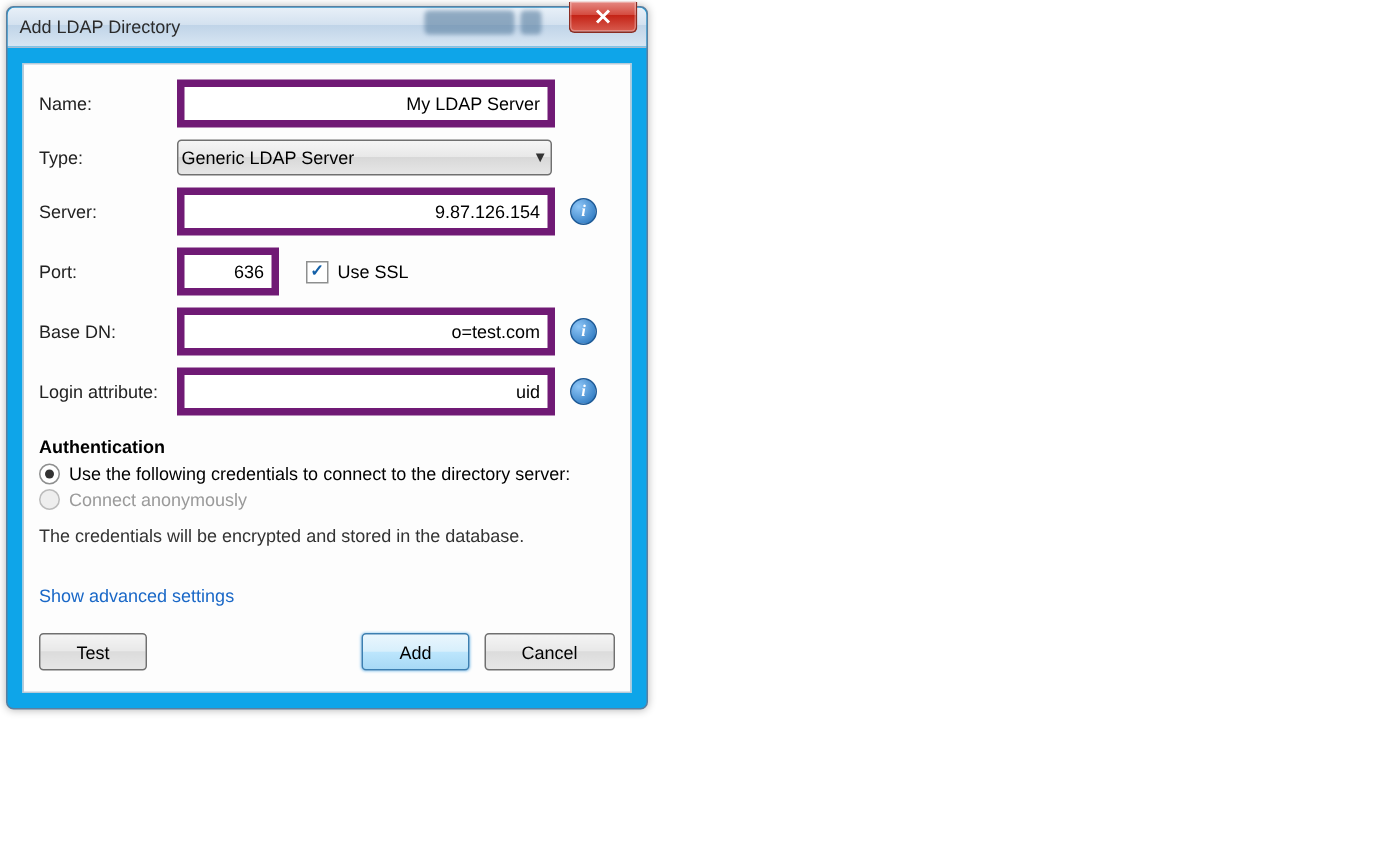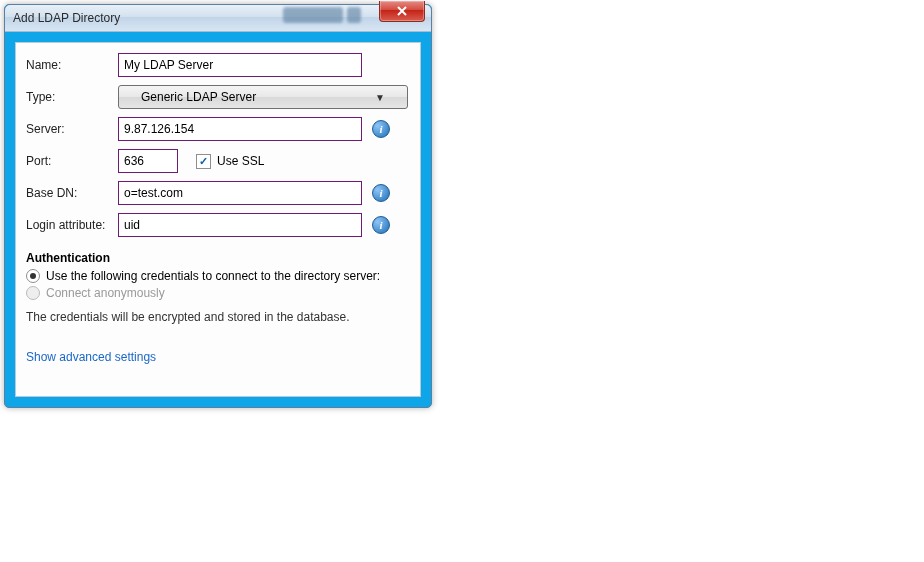--- a/index.html
+++ b/index.html
@@ -76,36 +76,37 @@
   .form-row {
     display: flex;
     align-items: center;
     margin-bottom: 8px;
   }
   .form-row label.lbl {
     width: 92px;
     color: #222;
   }
   input[type=text], input[type=password] {
-    border: 1px solid #701a75;
+    border: 5px solid #701a75;
     padding: 3px 5px;
     font-family: inherit;
     font-size: 12px;
     background: #fff;
     height: 16px;
+    text-align: right;
   }
   .wide { width: 232px; }
   .select {
     width: 244px;
     height: 22px;
     border: 1px solid #707070;
     border-radius: 3px;
     background: linear-gradient(to bottom,#f5f5f5 0%,#e8e8e8 49%,#d8d8d8 50%,#e6e6e6 100%);
     display:flex;align-items:center;justify-content:space-between;
-    padding: 0 22px;
+    padding: 0 2px;
     cursor: pointer;
   }
   .select .arrow { font-size:10px;color:#333; }
   .info-icon {
     width:16px;height:16px;
     border-radius:50%;
     background: radial-gradient(circle at 30% 30%, #8ec6f7, #1e6db8);
     color:#fff;
     font-family: Georgia, serif;
     font-style: italic;
@@ -250,16 +251,22 @@
       <div class="radio-row disabled">
         <span class="radio disabled"></span>
         <span>Connect anonymously</span>
       </div>
 
 
       <div class="note">The credentials will be encrypted and stored in the database.</div>
 
       <div class="adv-link">Show advanced settings</div>
 
+      <div class="buttons">
+        <div class="btn">Test</div>
+        <div class="spacer"></div>
+        <div class="btn primary">Add</div>
+        <div class="btn">Cancel</div>
+      </div>
 
     </div>
   </div>
 </div>
 
 </body></html>

